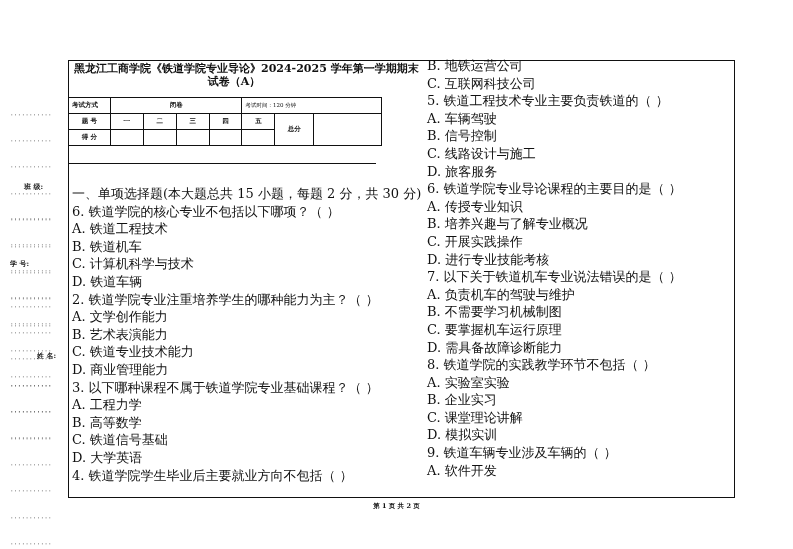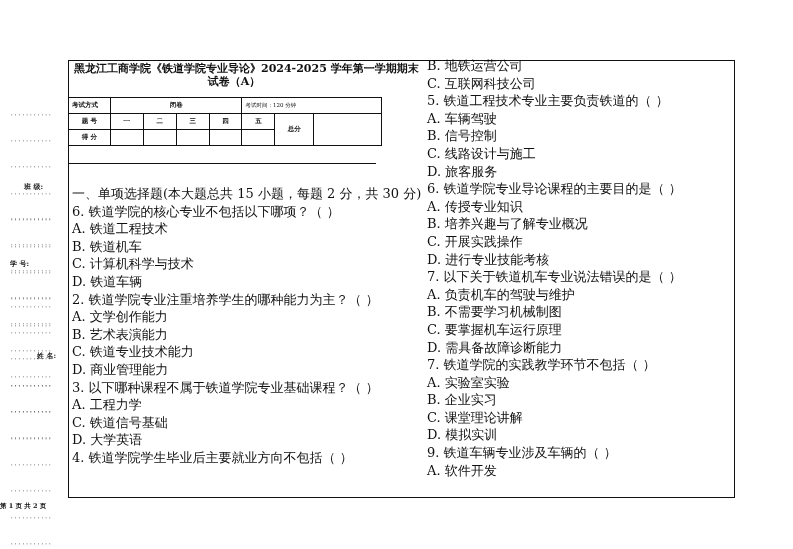--- a/index.html
+++ b/index.html
@@ -30,21 +30,21 @@
   table.score td.time { font-size:5.5px; font-weight:normal; text-align:left; }
 
   .hline { position:absolute; left:68px; top:163px; width:308px; height:0;
            border-top:1.2px solid #111; }
 
   .col { position:absolute; font-size:13px; line-height:17.6px; }
   .col div { white-space:nowrap; }
   .col-left { left:72px; top:169px;margin-top:16px; }
   .col-right { left:427px; top:57px; }
 
-  .footer { position:absolute; left:0; width:793px; top:502px; 
+  .footer { position:absolute; left:0; width:793px; top:502px; text-align:center;
             font-size:6.5px; font-weight:bold; }
 </style>
 </head>
 <body>
 
 <div class="page">
 
   <div class="margin">
     <div class="dots" style="top:93px;">
       <div>···········</div>
@@ -157,20 +157,21 @@
     <div>B. 铁道机车</div>
     <div>C. 计算机科学与技术</div>
     <div>D. 铁道车辆</div>
     <div>2. 铁道学院专业注重培养学生的哪种能力为主？（   ）</div>
     <div>A. 文学创作能力</div>
     <div>B. 艺术表演能力</div>
     <div>C. 铁道专业技术能力</div>
     <div>D. 商业管理能力</div>
     <div>3. 以下哪种课程不属于铁道学院专业基础课程？（   ）</div>
     <div>A. 工程力学</div>
+    <div>B. 高等数学</div>
     <div>C. 铁道信号基础</div>
     <div>D. 大学英语</div>
     <div>4. 铁道学院学生毕业后主要就业方向不包括（   ）</div>
   </div>
 
   <div class="col col-right">
     <div>B. 地铁运营公司</div>
     <div>C. 互联网科技公司</div>
     <div>5. 铁道工程技术专业主要负责铁道的（   ）</div>
     <div>A. 车辆驾驶</div>
@@ -180,21 +181,21 @@
     <div>6. 铁道学院专业导论课程的主要目的是（   ）</div>
     <div>A. 传授专业知识</div>
     <div>B. 培养兴趣与了解专业概况</div>
     <div>C. 开展实践操作</div>
     <div>D. 进行专业技能考核</div>
     <div>7. 以下关于铁道机车专业说法错误的是（   ）</div>
     <div>A. 负责机车的驾驶与维护</div>
     <div>B. 不需要学习机械制图</div>
     <div>C. 要掌握机车运行原理</div>
     <div>D. 需具备故障诊断能力</div>
-    <div>7. 铁道学院的实践教学环节不包括（   ）</div>
+    <div>8. 铁道学院的实践教学环节不包括（   ）</div>
     <div>A. 实验室实验</div>
     <div>B. 企业实习</div>
     <div>C. 课堂理论讲解</div>
     <div>D. 模拟实训</div>
     <div>9. 铁道车辆专业涉及车辆的（   ）</div>
     <div>A. 软件开发</div>
   </div>
 
   <div class="footer">第 1 页 共 2 页</div>
 </div>

